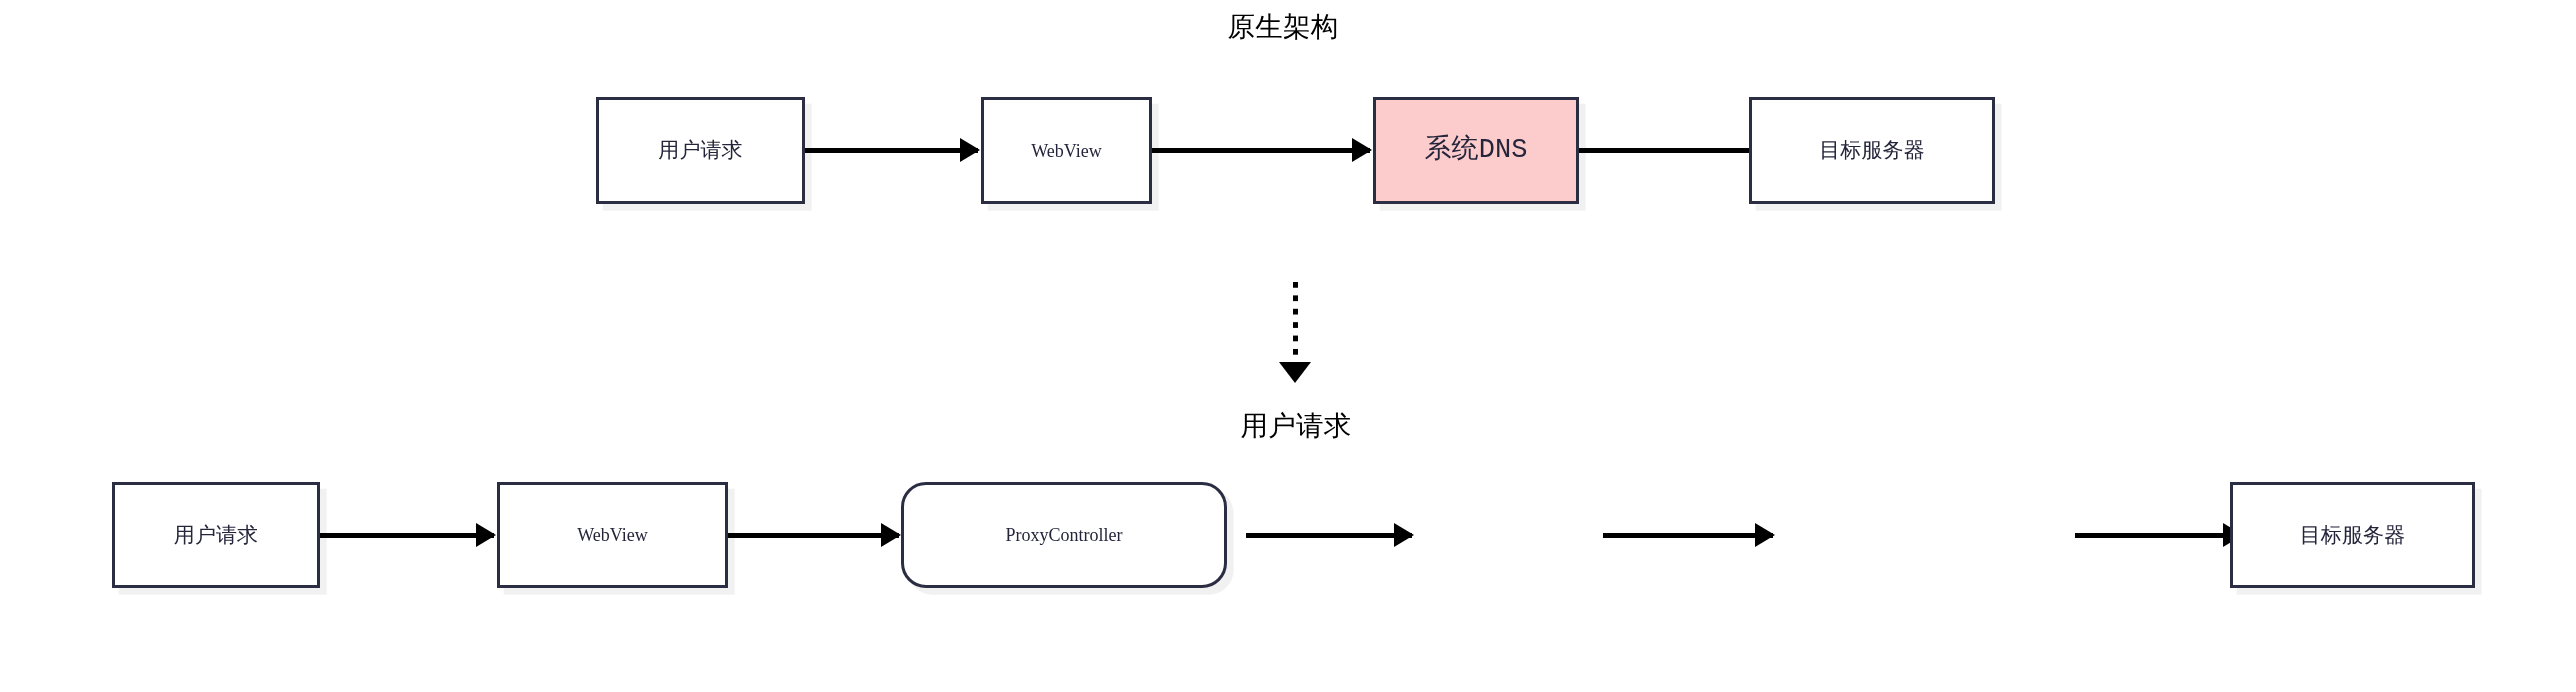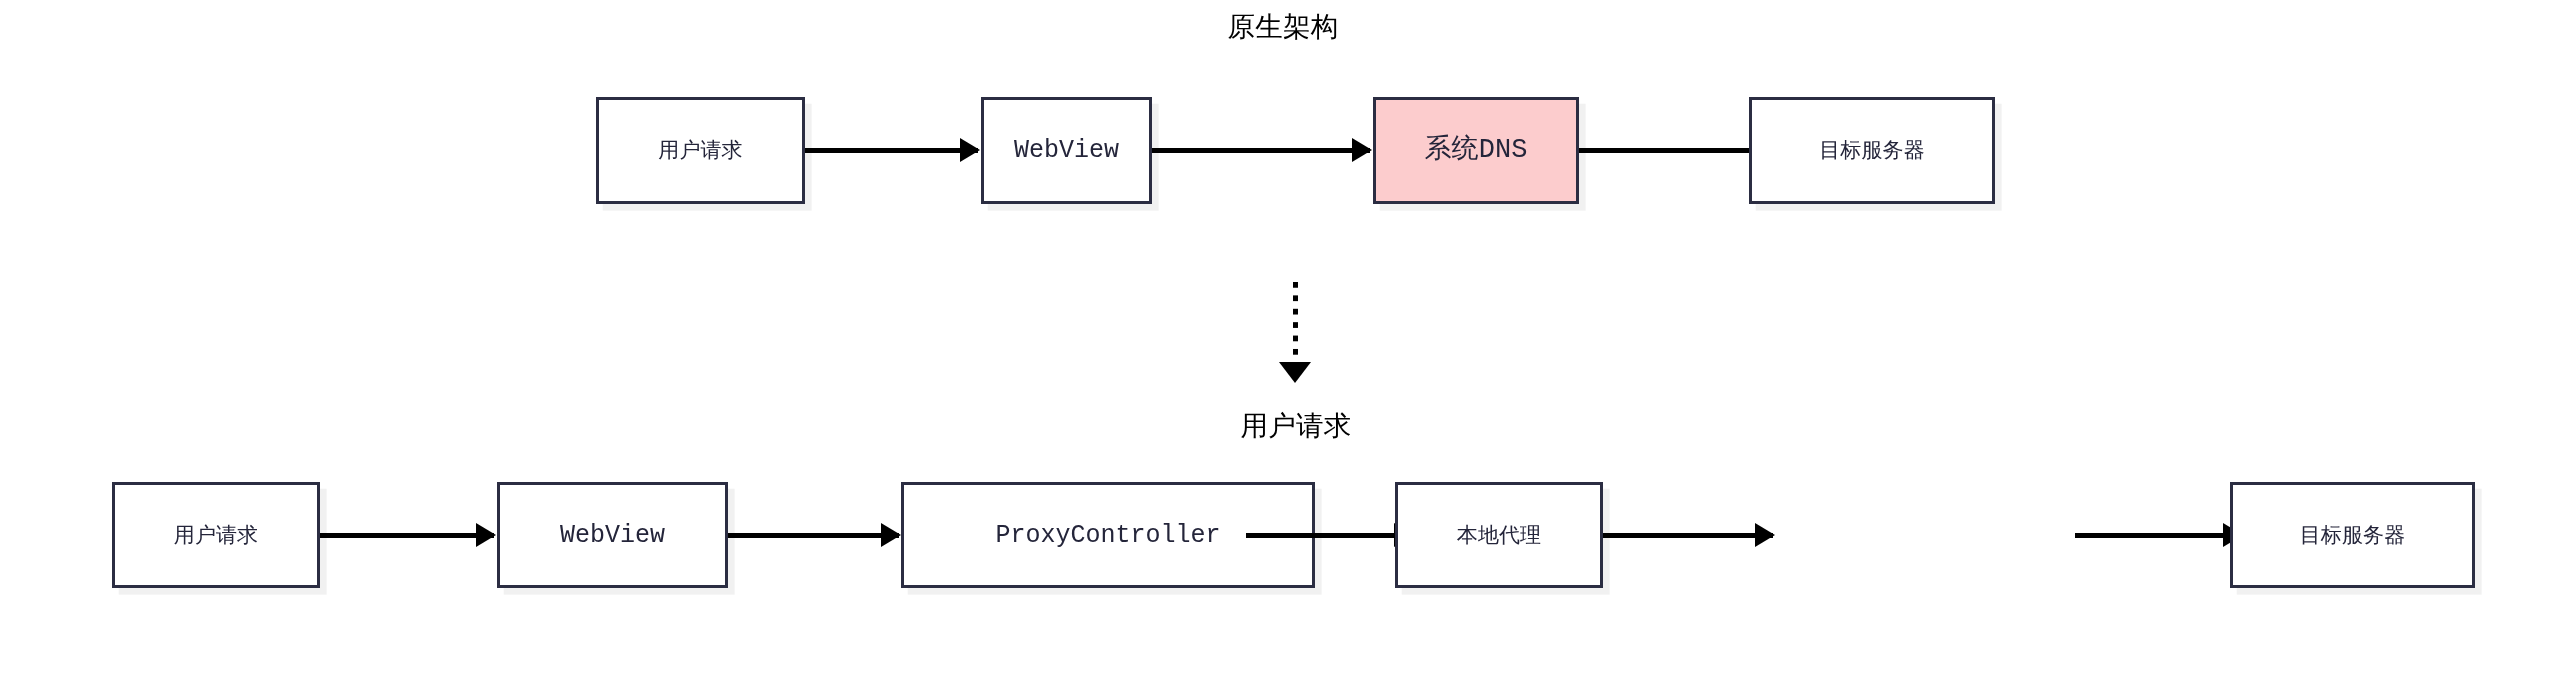--- a/index.html
+++ b/index.html
@@ -48,22 +48,22 @@
     justify-content: center;
   }
   .node .node-label {
     font-size: 21px;
     line-height: 1;
     color: #24253a;
     white-space: nowrap;
     letter-spacing: 0.1px;
   }
   .node.mono .node-label {
-    font-family: Liberation Mono, monospace;
-    font-size: 25px;
+    font-family: Liberation Serif, serif;
+    font-size: 18px;
     letter-spacing: 0px;
   }
   .node.cjk .node-label {
     font-family: "DejaVu Sans", "Liberation Sans", sans-serif;
   }
   .node.mixed .node-label {
     font-family: Liberation Mono, monospace;
     font-size: 27px;
   }
   .node.fill-danger { background: #fccccd; }
@@ -165,31 +165,28 @@
   </div>
 
   <div class="node mono" style="left:489px; top:482px; width:231px; height:106px;">
     <span class="node-label">WebView</span>
   </div>
 
   <div class="edge-h" style="left:720px; top:533px; width:171px;">
     <span class="arrowhead"></span>
   </div>
 
-  <div class="node mono" style="left:893px; top:482px; width:414px; height:106px;">
+  <div class="node mono" style="left:893px; top:482px; width:326px; height:106px;border-radius:25px;">
     <span class="node-label">ProxyController</span>
   </div>
 
   <div class="edge-h" style="left:1238px; top:533px; width:166px;">
     <span class="arrowhead"></span>
   </div>
 
-  <div class="node cjk" style="left:1387px; top:482px; width:208px; height:106px;">
-    <span class="node-label">本地代理</span>
-  </div>
 
   <div class="edge-h" style="left:1595px; top:533px; width:170px;">
     <span class="arrowhead"></span>
   </div>
 
 
   <div class="edge-h" style="left:2067px; top:533px; width:166px;">
     <span class="arrowhead"></span>
   </div>
 

